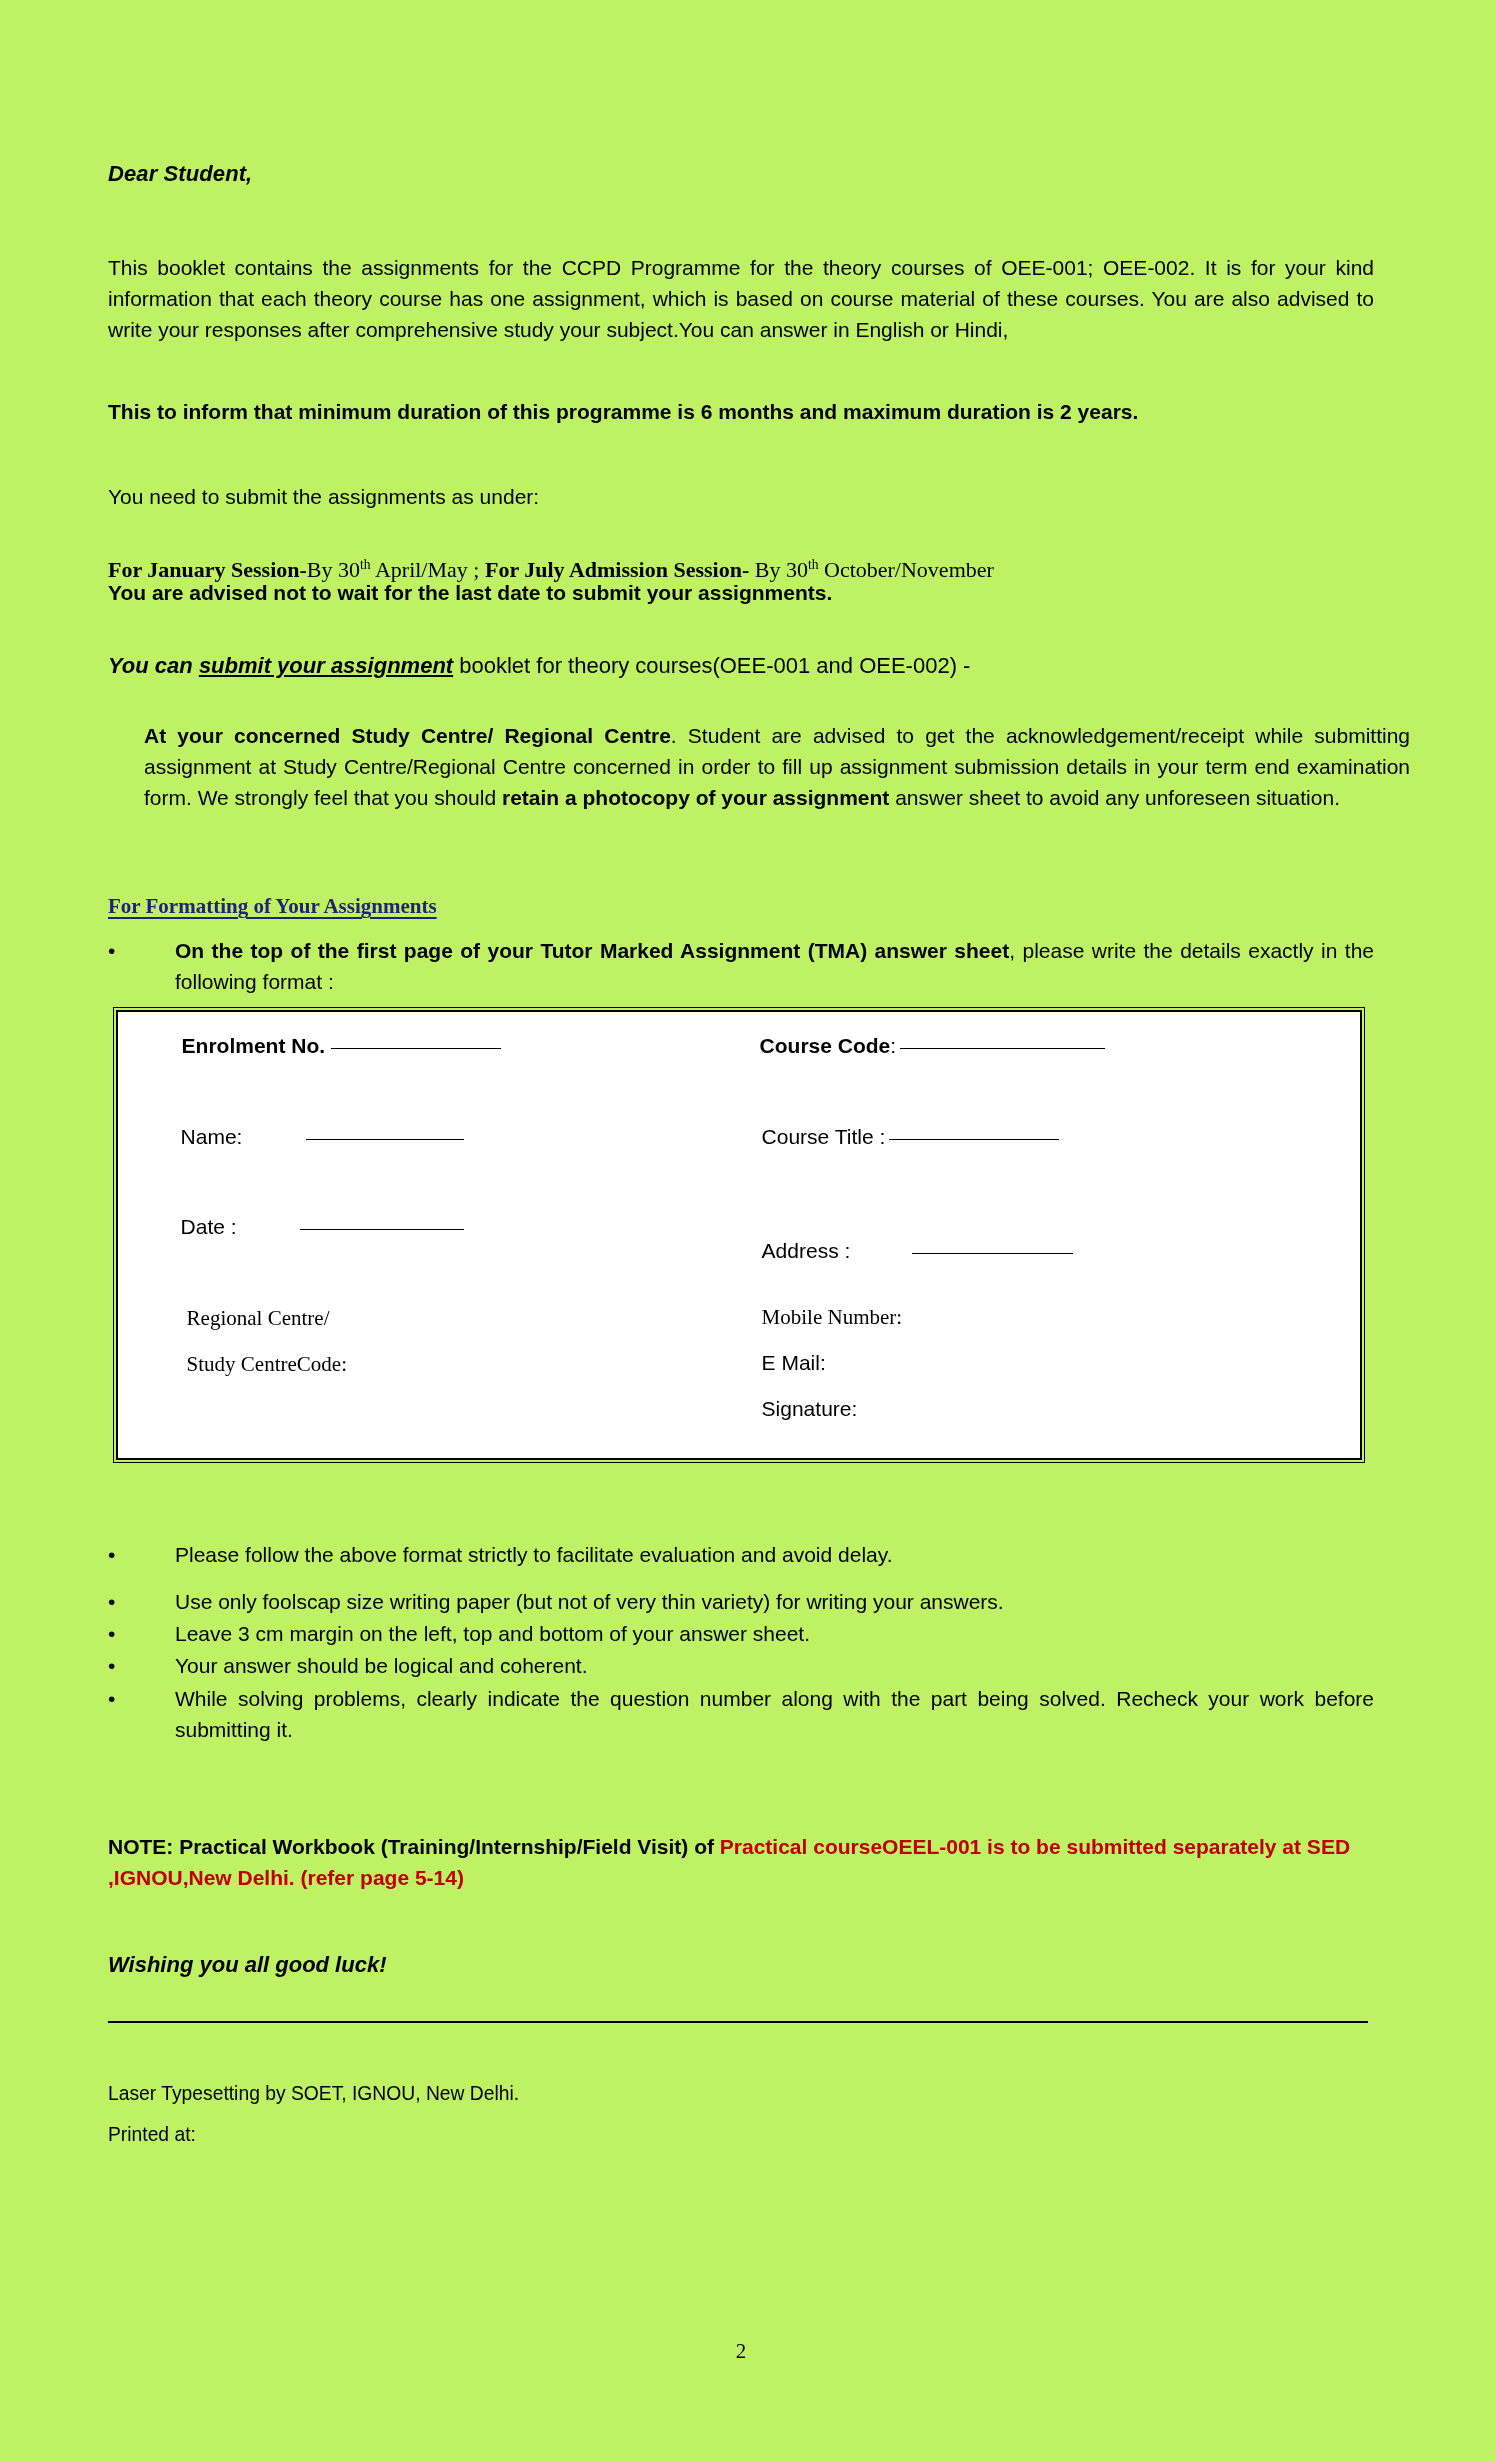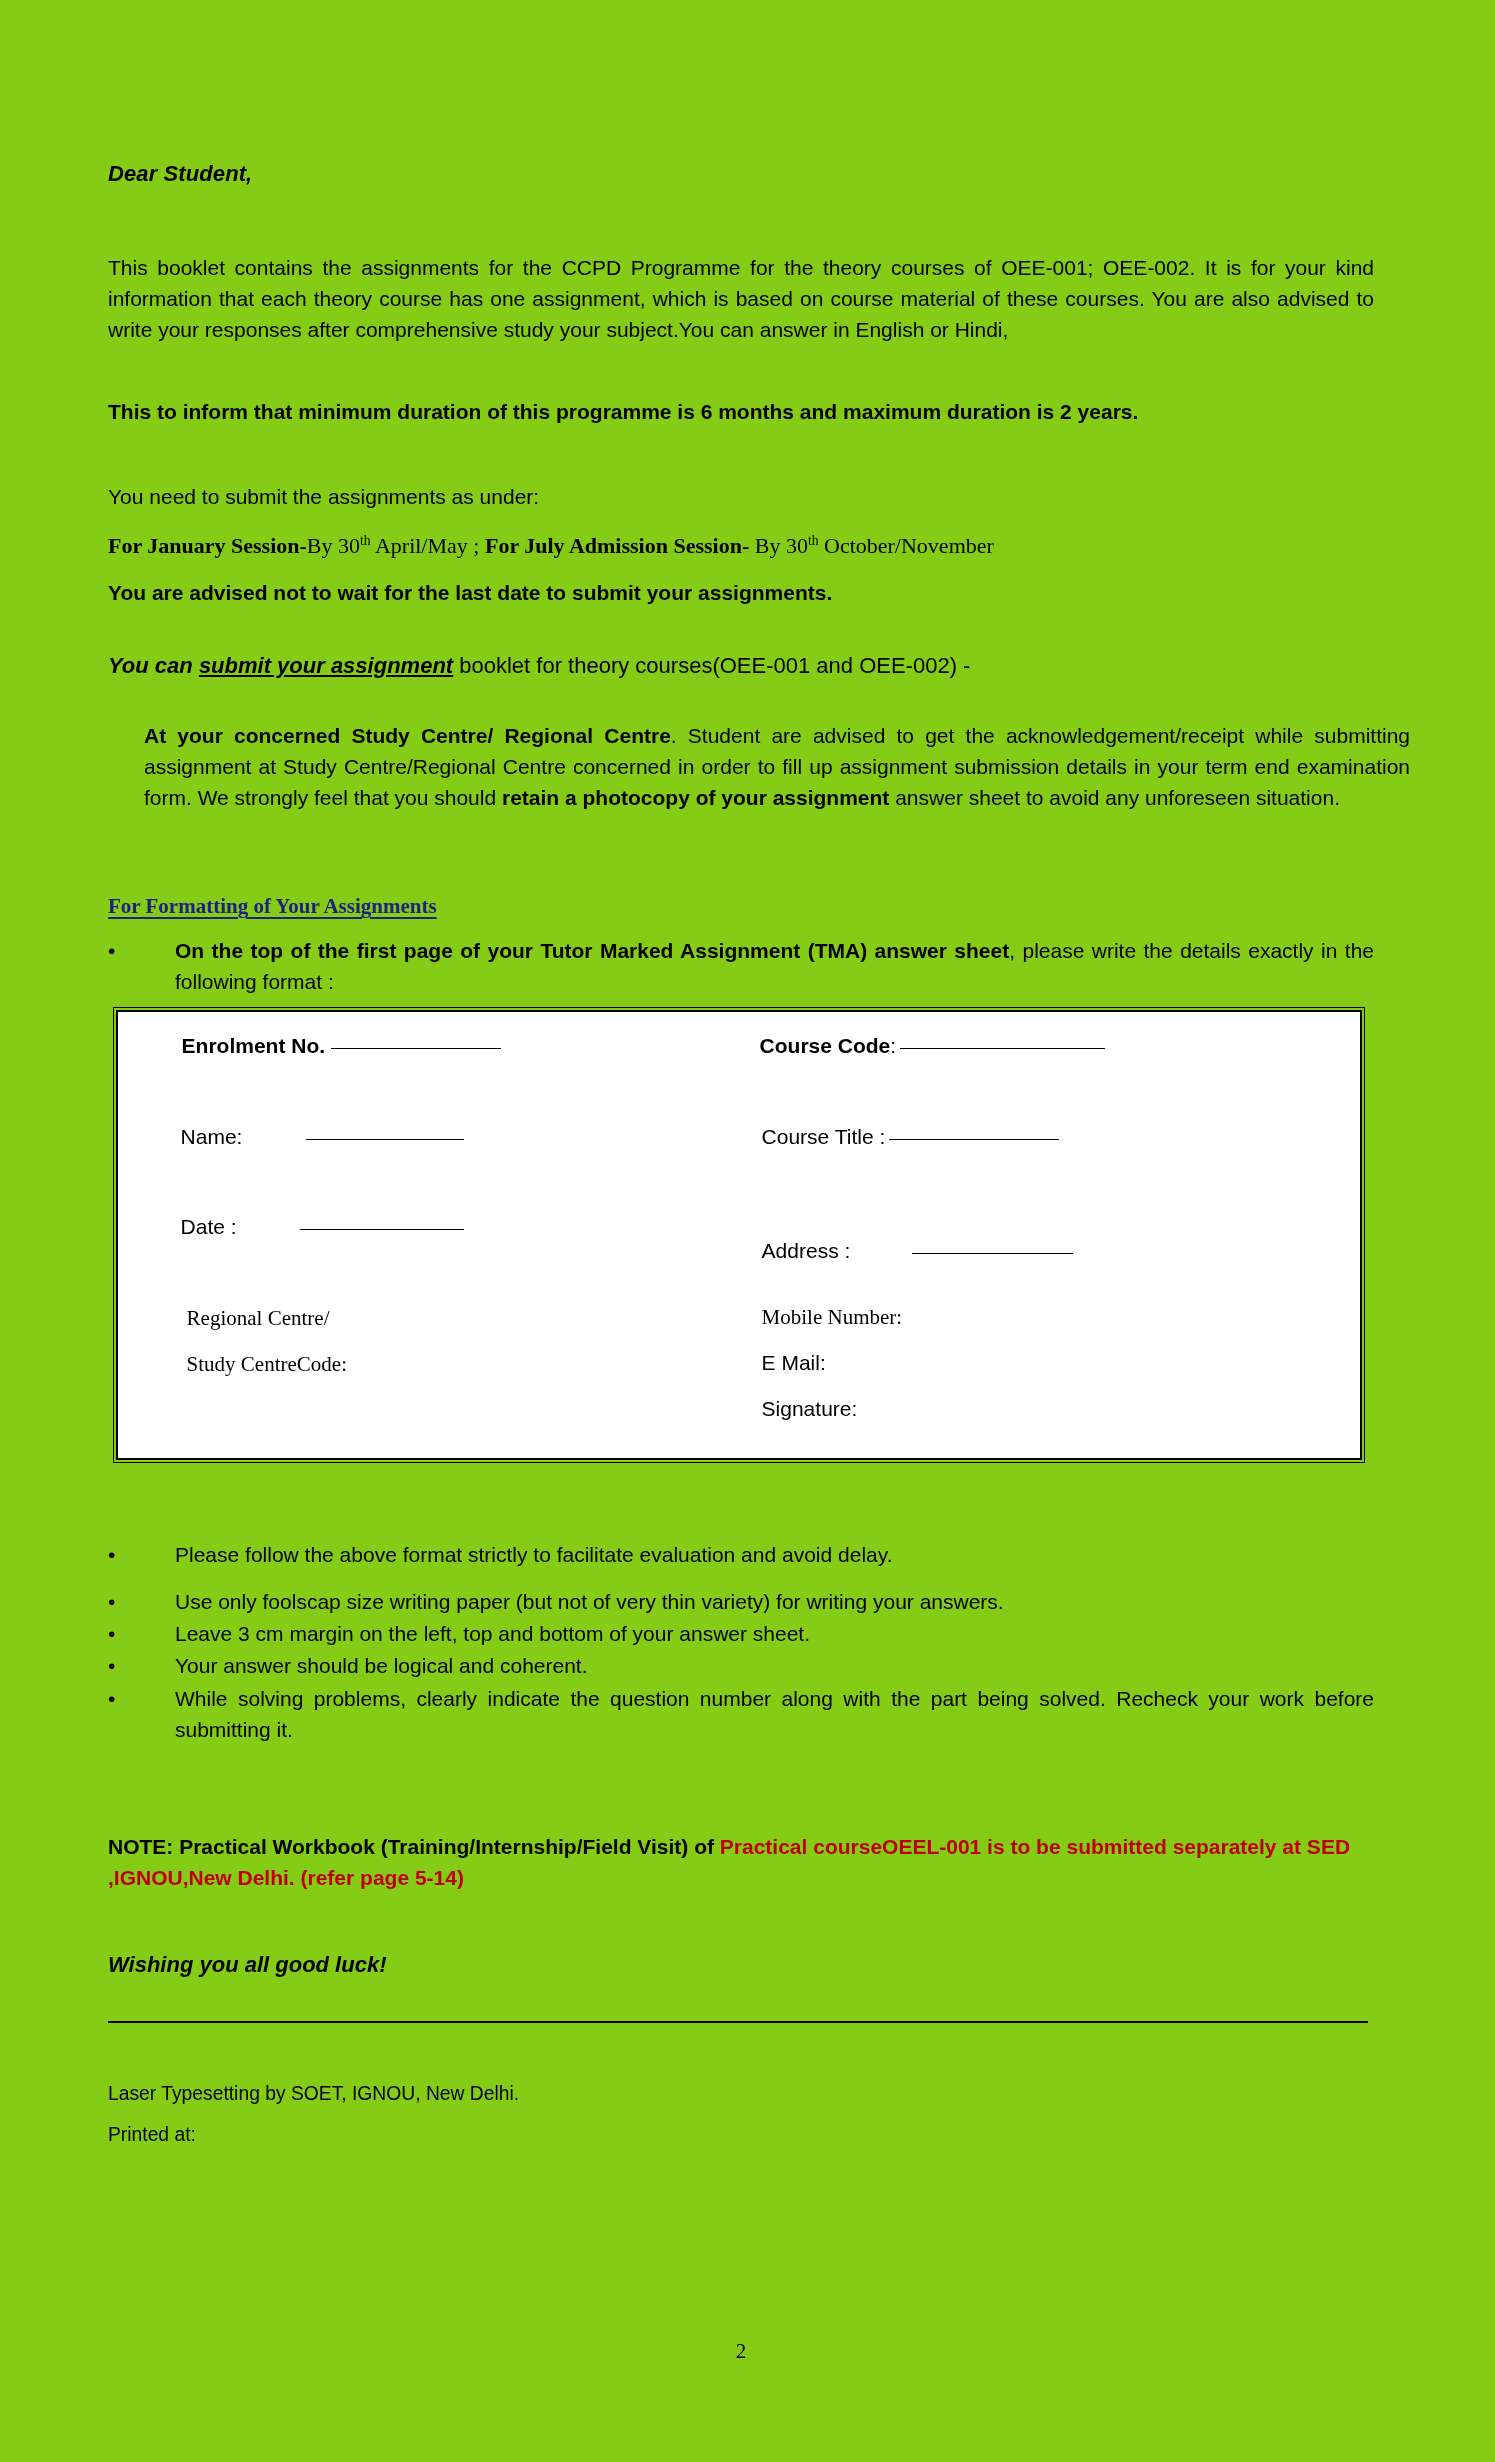--- a/index.html
+++ b/index.html
@@ -13,32 +13,32 @@
     font-family: "Liberation Sans", sans-serif;
     color: #000000;
     position: relative;
     overflow: hidden;
   }
   .page {
     position: absolute;
     left: 0; top: 0;
     width: 1495px;
     height: 2462px;
-    background: #84cc16;
+    background: #bef264;
   }
   .content {
     position: absolute;
     left: 108px;
     top: 0;
     width: 1266px;
   }
 
   
   .sans      { font-family: "Liberation Sans", sans-serif; }
-  .serif     { font-family: "Liberation Serif", serif; }
+  .serif     { font-family: "Liberation Serif", serif; margin-top: 24px; }
   .b         { font-weight: bold; }
   .u         { text-decoration: underline; }
 
   .greeting {
     position: absolute;
     left: 0;
     top: 161px;
     font-size: 22px;
     font-weight: bold;
     font-style: italic;

